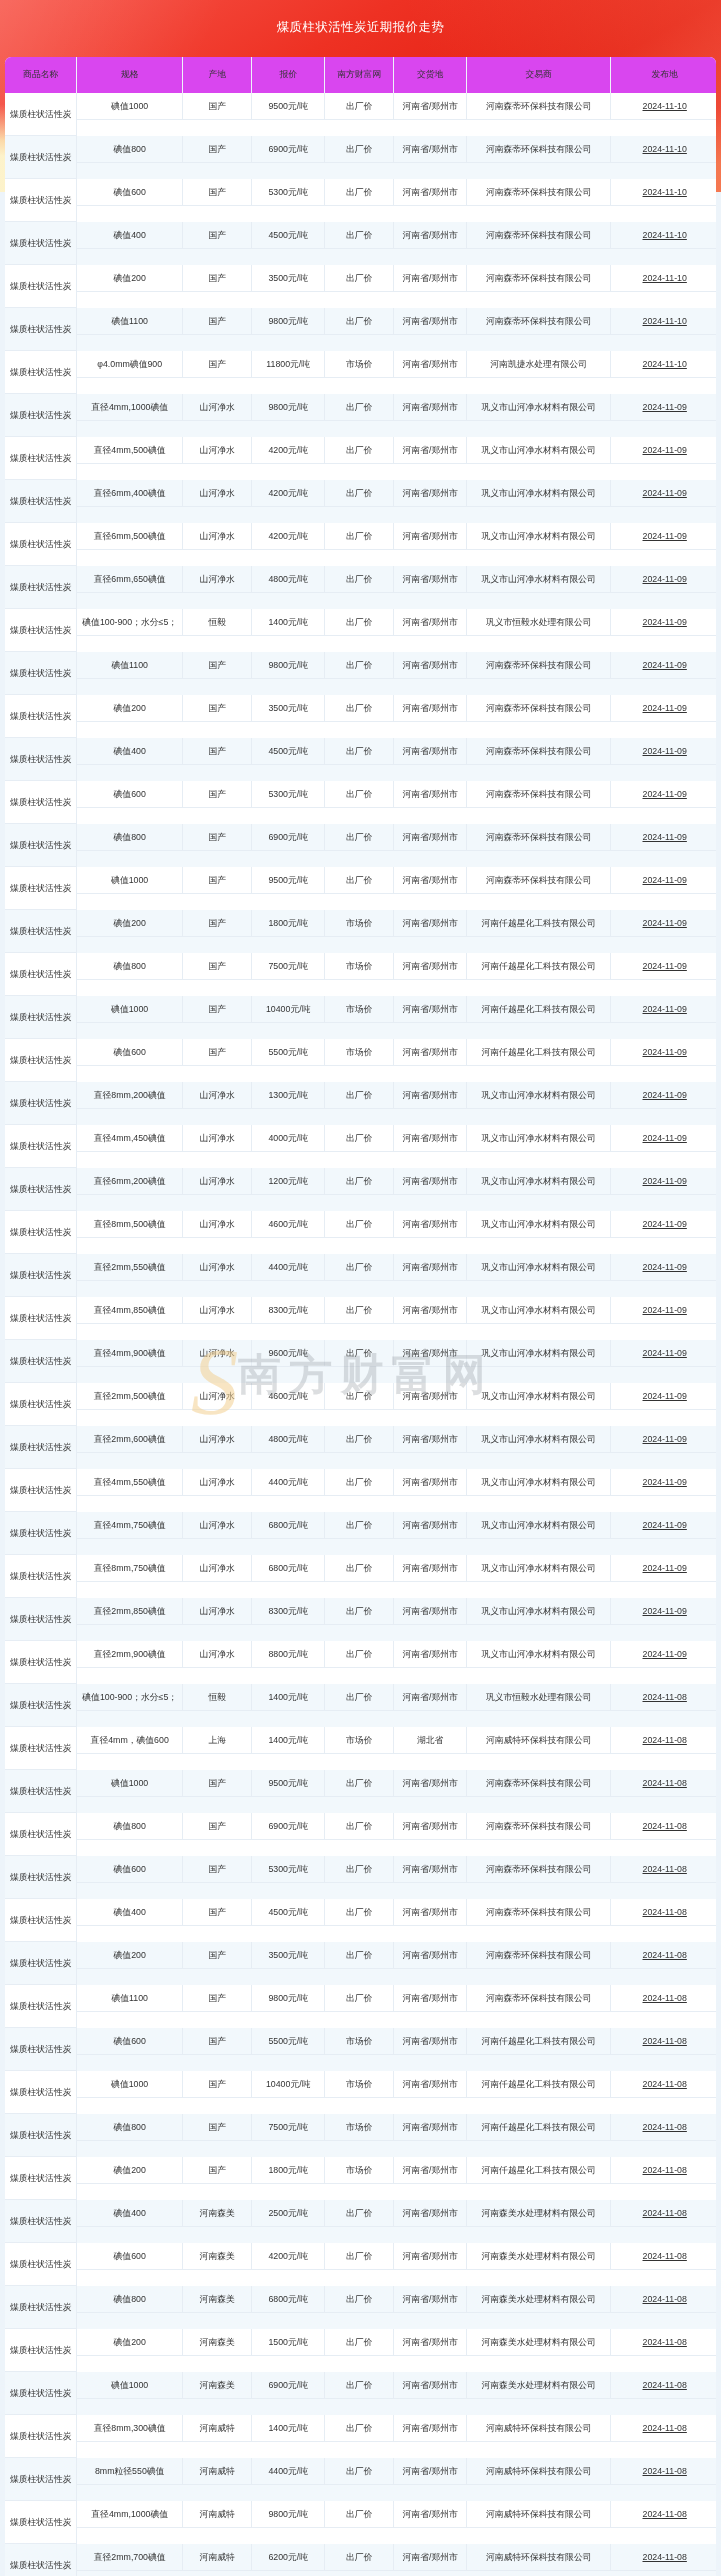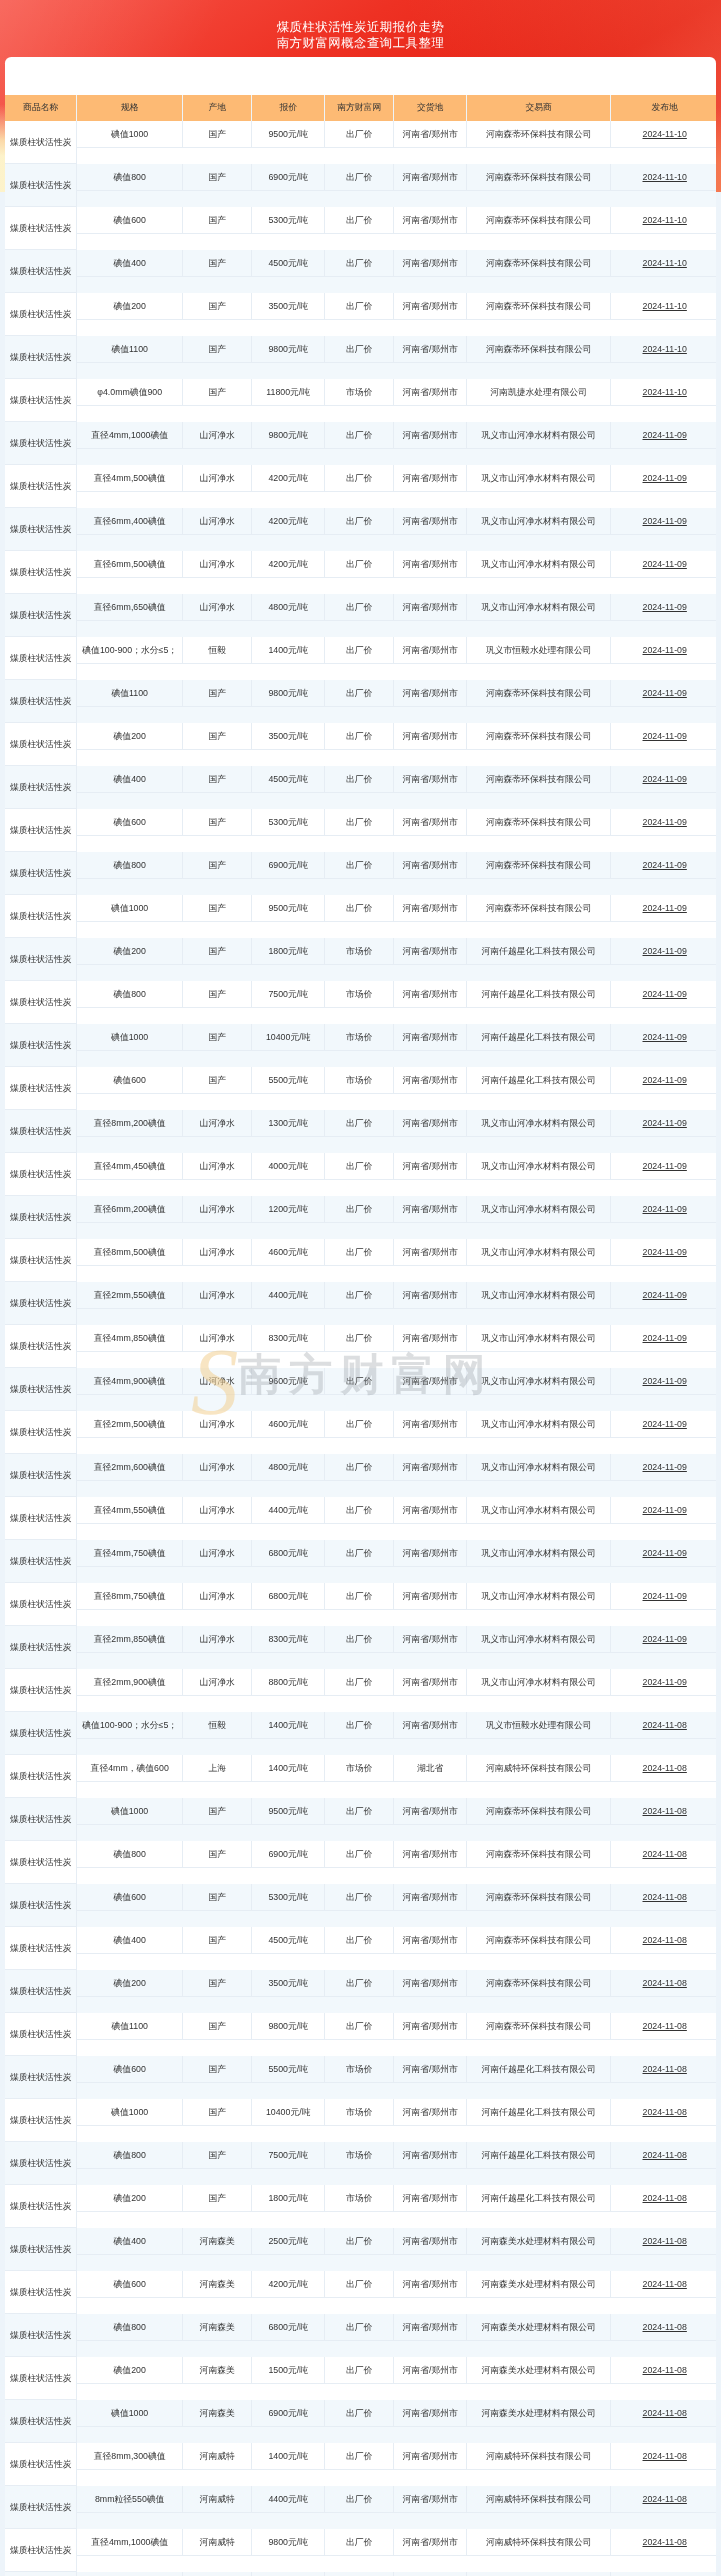--- a/index.html
+++ b/index.html
@@ -19,21 +19,21 @@
   .banner-title{position:absolute;top:19px;left:0;width:100%;text-align:center;color:#ffffff;}
   .banner-title .t1,.banner-title .t2{font-size:12.4px;line-height:16px;font-weight:400;letter-spacing:0.5px;}
 
   
   .card{
     position:absolute;top:57px;left:5.2px;width:711px;
     background:#ffffff;border-radius:6.2px 6.2px 5.2px 5.2px;overflow:hidden;z-index:2;
   }
   .thead{
     display:grid;grid-template-columns:72px 106px 69px 73px 69px 73px 144px 107px;
-    height:26px;background:#fdba74;margin-top:38px;
+    height:36px;background:#d946ef;
   }
   .th{display:flex;align-items:center;justify-content:center;font-size:8.8px;color:#333;border-right:0.5px solid #edf4fa;}
   .th:last-child{border-right:none;}
   .row{
     display:grid;grid-template-columns:72px 106px 69px 73px 69px 73px 144px 107px;
     grid-template-rows:minmax(27px,auto) minmax(0,1fr);
     height:43px;background:#ffffff;
   }
   .row.alt{background:#f2f8fc;}
   .cell{
@@ -56,21 +56,20 @@
         font-style:italic;font-size:34px;font-weight:600;letter-spacing:2.1px;color:rgba(240,195,125,.50);}
 </style>
 </head>
 <body>
 
 <div class="page">
 
   <div class="banner">
     <div class="banner-title">
       <div class="t1">煤质柱状活性炭近期报价走势</div>
-      <div class="t2">南方财富网概念查询工具整理</div>
     </div>
   </div>
 
   <div class="card">
     <div class="thead" id="thead">
         <div class="th">商品名称</div>
         <div class="th">规格</div>
         <div class="th">产地</div>
         <div class="th">报价</div>
         <div class="th">南方财富网</div>

